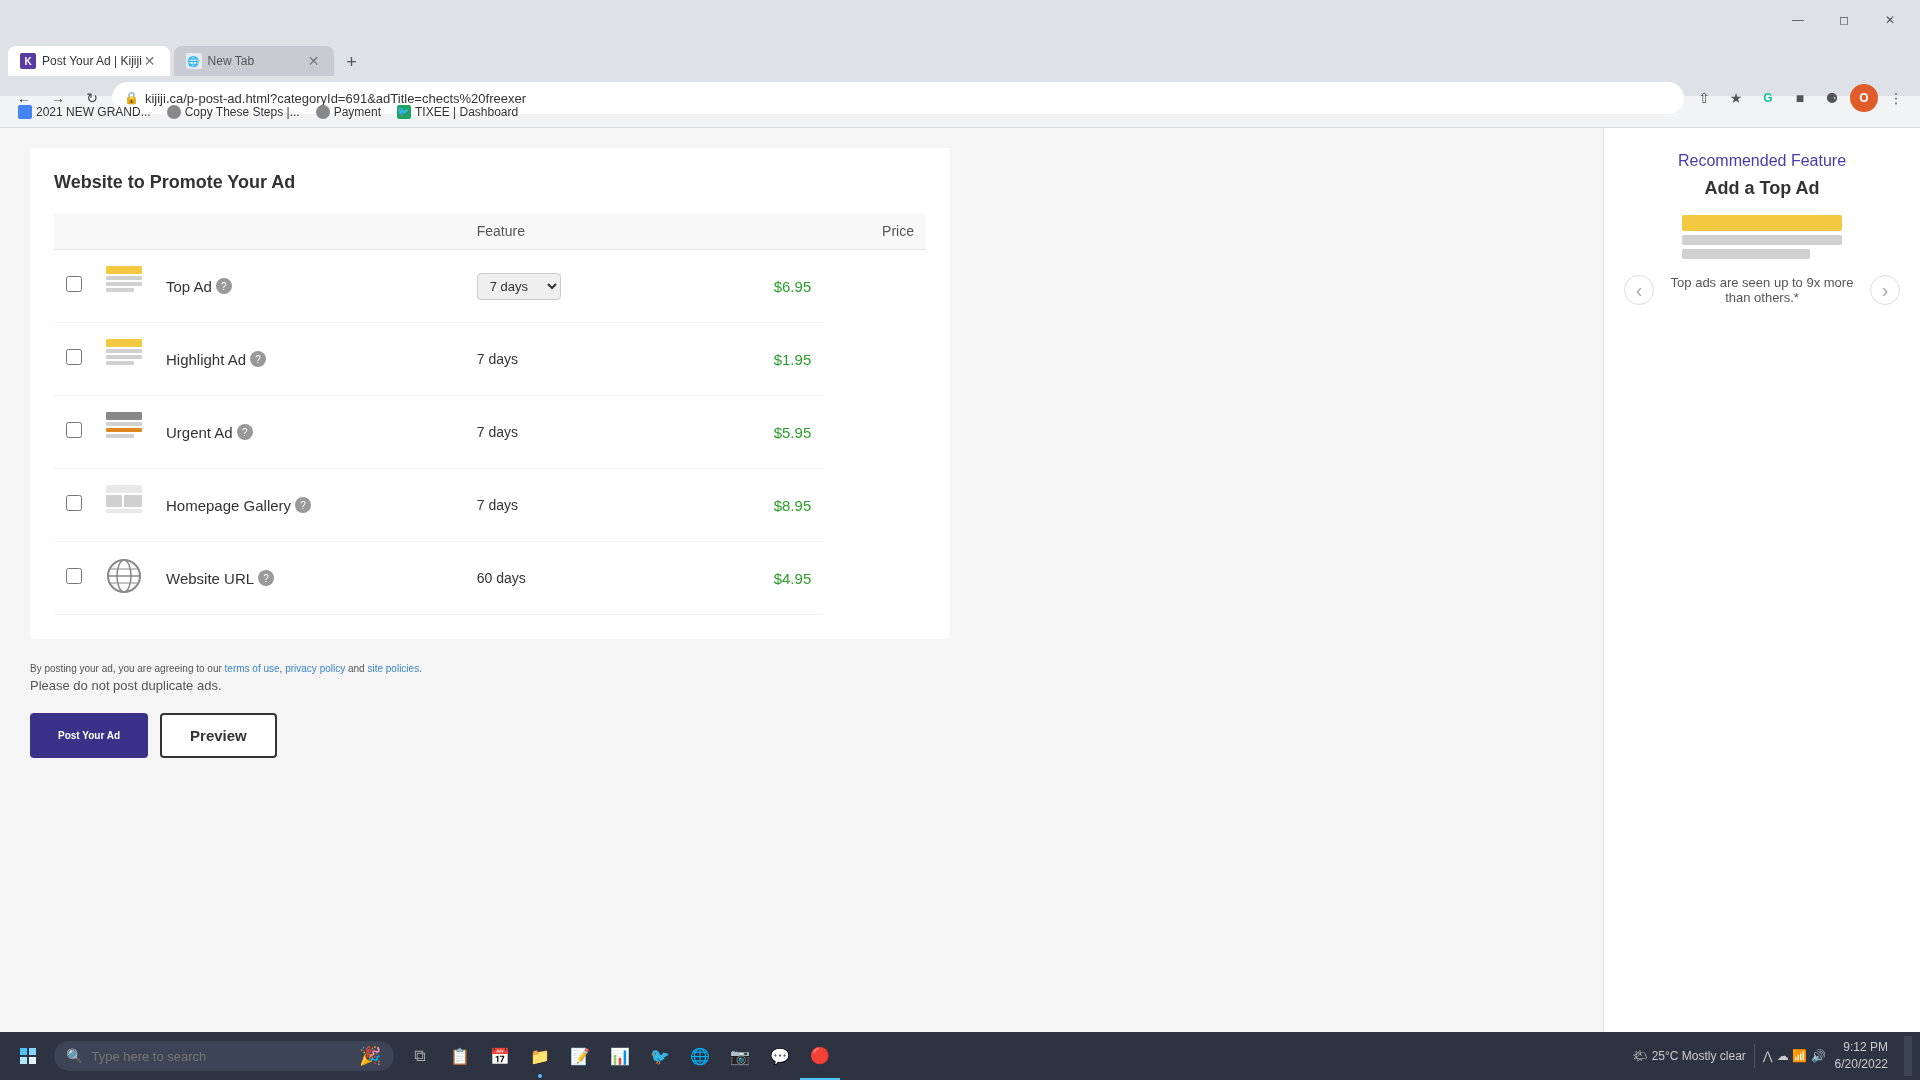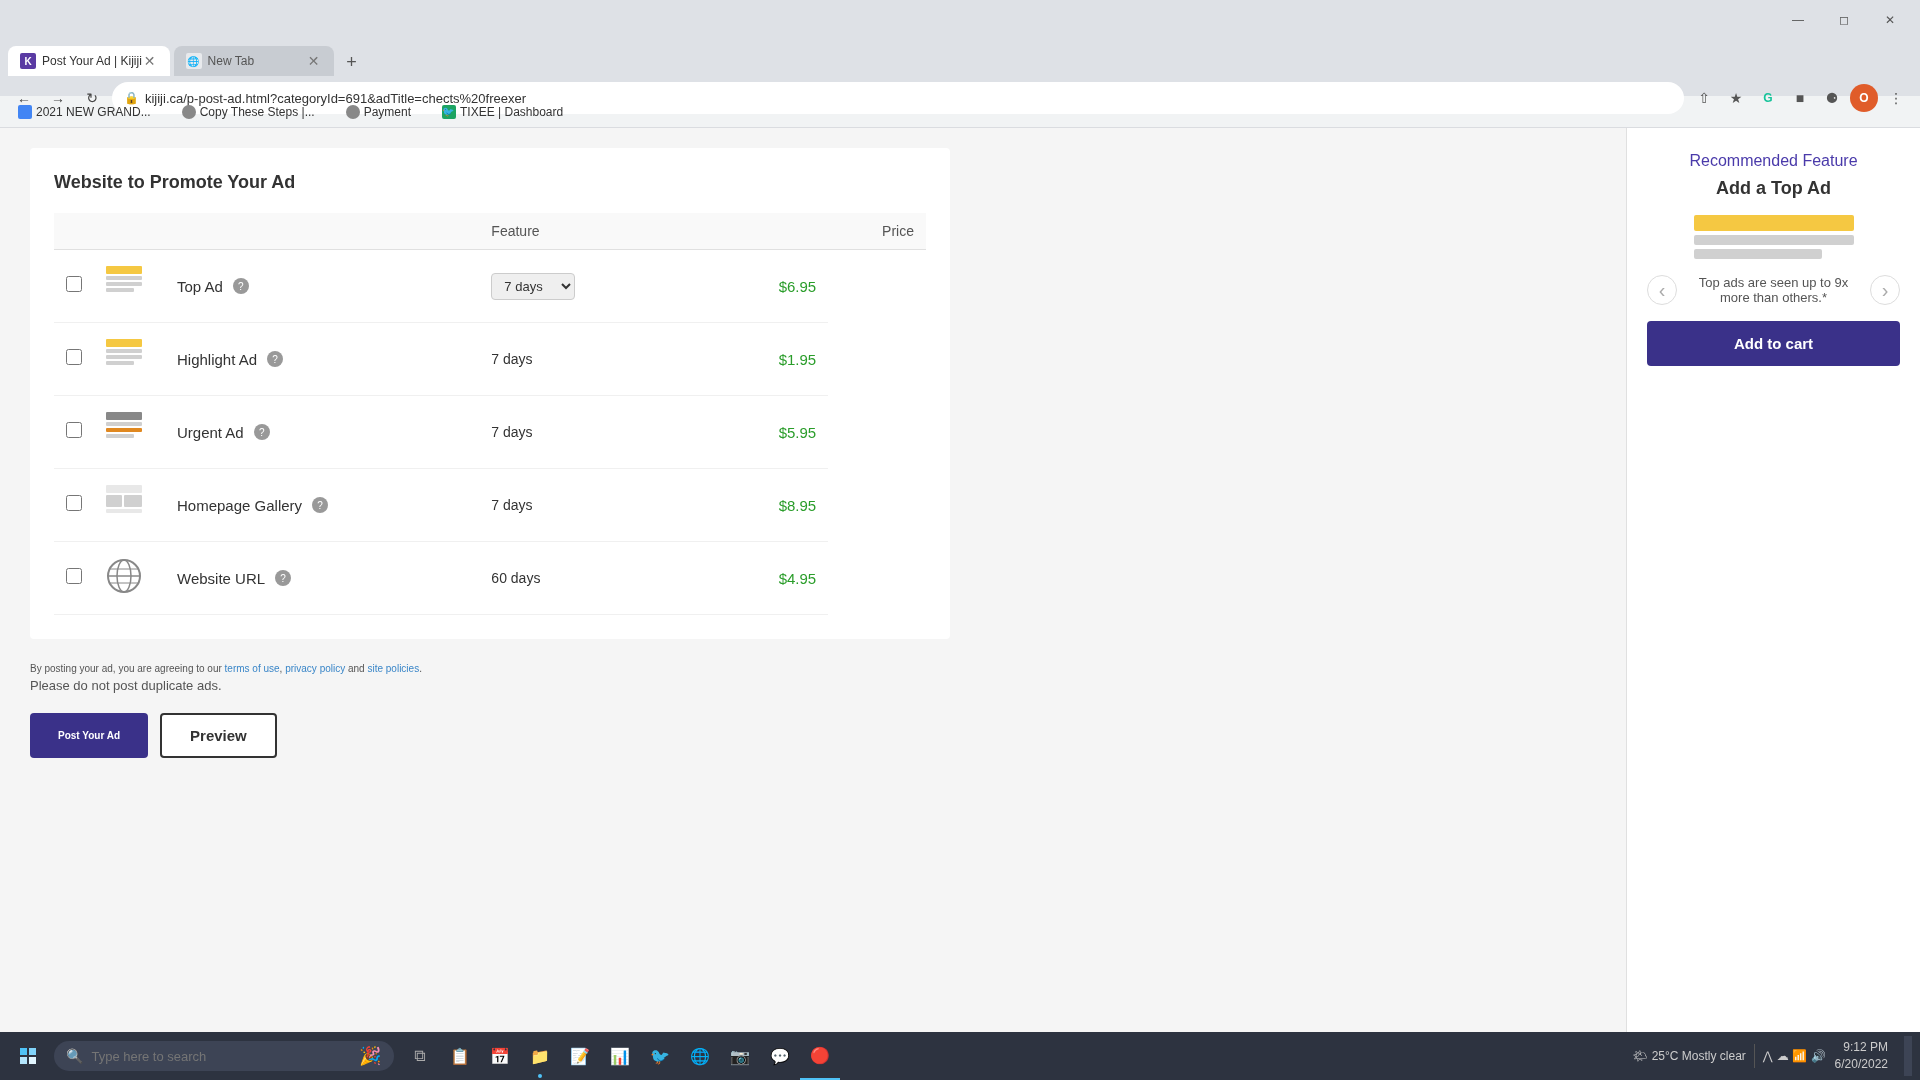--- a/index.html
+++ b/index.html
@@ -148,21 +148,21 @@
       color: #555;
     }
 
     
     .bookmarks-bar {
       background: #f1f3f4;
       height: 32px;
       display: flex;
       align-items: center;
       padding: 0 10px;
-      gap: 15px;
+      gap: 0;
       border-bottom: 1px solid #dadce0;
     }
     .bookmark-item {
       display: flex;
       align-items: center;
       padding: 4px 8px;
       border-radius: 4px;
       font-size: 12px;
       color: #333;
       cursor: pointer;
@@ -242,22 +242,21 @@
     }
 
     .feature-name-cell {
       color: #333;
       font-size: 15px;
     }
 
     .feature-name {
       display: flex;
       align-items: center;
-      gap: 10px;
-      margin-left: 11px;
+      gap: 4px;
     }
 
     .help-icon {
       display: inline-flex;
       width: 16px;
       height: 16px;
       border-radius: 50%;
       background: #999;
       color: white;
       font-size: 10px;
@@ -345,21 +344,21 @@
       border: 2px solid #333;
       padding: 12px 28px;
       font-size: 15px;
       font-weight: bold;
       border-radius: 4px;
       cursor: pointer;
     }
 
     
     .sidebar {
-      width: 294px;
+      width: 317px;
       background: white;
       border-left: 1px solid #e0e0e0;
       padding: 24px 20px;
       position: relative;
     }
 
     .recommended-title {
       text-align: center;
       font-size: 16px;
       color: #4a3aaa;
@@ -795,21 +794,20 @@
       <div class="top-ad-line shorter"></div>
     </div>
 
     
     <div class="carousel-controls">
       <div class="carousel-arrow">‹</div>
       <div class="carousel-description">Top ads are seen up to 9x more than others.*</div>
       <div class="carousel-arrow">›</div>
     </div>
 
-    <button class="btn-add-to-cart">Add to cart</button>
 
   </div>
 </div>
 
 <div class="taskbar">
   <div class="start-btn">
     <div class="start-icon">
       <div class="start-icon-quad" style="background:#4fc3f7;"></div>
       <div class="start-icon-quad" style="background:#81d4fa;"></div>
       <div class="start-icon-quad" style="background:#b3e5fc;"></div>

